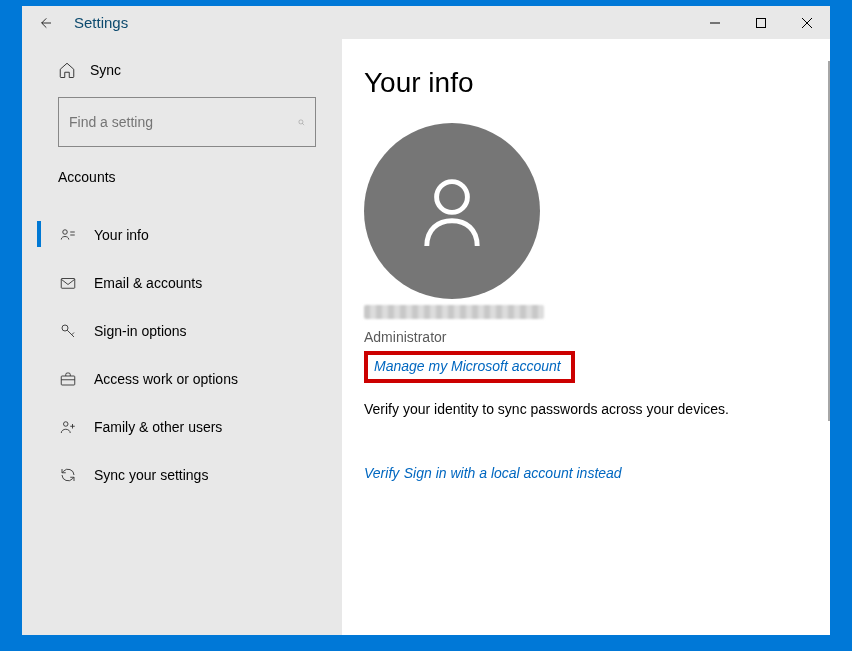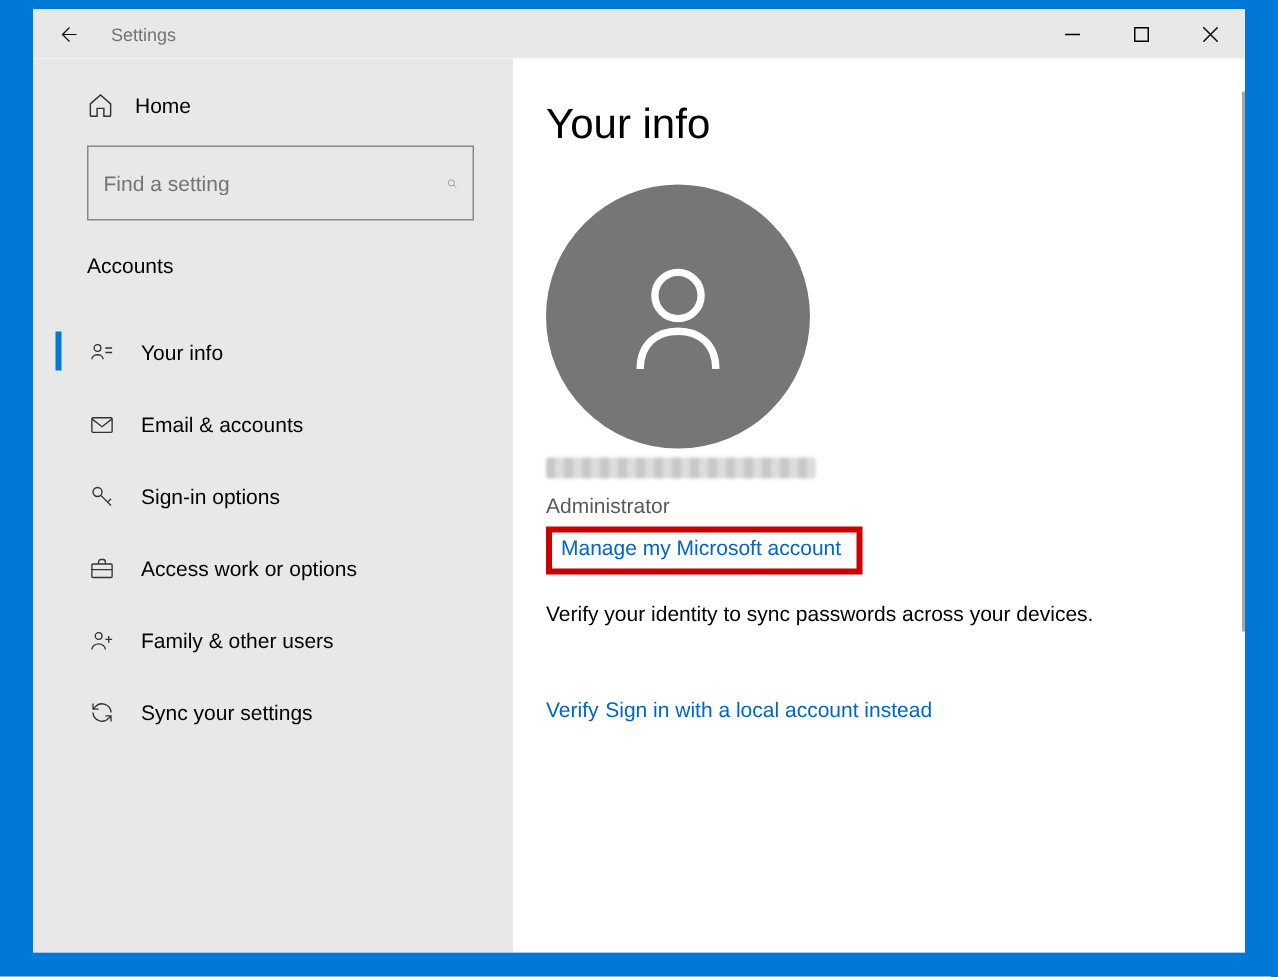--- a/index.html
+++ b/index.html
@@ -1,21 +1,21 @@
 <!DOCTYPE html>
 <html><head>
   <meta charset="utf-8">
   <style>
     * { margin: 0; padding: 0; box-sizing: border-box; font-family: "Segoe UI", Tahoma, Geneva, sans-serif; }
     body { background: #0078d7; padding: 6px 22px 16px 22px; width: 852px; height: 651px; overflow: hidden; }
     .window { width: 100%; height: 100%; background: #fff; display: flex; flex-direction: column; position: relative; }
     .titlebar { height: 33px; display: flex; align-items: center; background: #e8e8e8; }
     .back-btn { width: 46px; height: 33px; display:flex; align-items:center; justify-content:center; }
     .back-btn svg { width:16px; height:16px; stroke:#000; stroke-width:1.2; fill:none; }
-    .title { font-size: 12px; color:#737373; margin-left: 6px; }
+    .title { font-size: 15px; color:#0c4a6e; margin-left: 6px; }
     .win-controls { margin-left:auto; display:flex; }
     .win-btn { width:46px; height:33px; display:flex; align-items:center; justify-content:center; }
     .win-btn svg { width:10px; height:10px; stroke:#000; stroke-width:1; fill:none; }
     .body { flex:1; display:flex; overflow:hidden; }
     .sidebar { width: 320px; background:#e8e8e8; padding-top: 14px; display:flex; flex-direction:column; }
     .home-row { display:flex; align-items:center; padding: 8px 0 8px 36px; gap:14px; font-size:14px; }
     .home-row svg { width:18px; height:18px; stroke:#333; stroke-width:1.3; fill:none; }
     .searchbox { margin: 10px 26px 0 36px; border:1px solid #888; height:50px; display:flex; align-items:center; padding: 0 10px; position:relative;gap:48px; }
     .searchbox input { border:none; outline:none; background:transparent; font-size:14px; flex:1; }
     .searchbox svg { width:15px; height:15px; stroke:#666; stroke-width:1.2; fill:none; }
@@ -26,21 +26,21 @@
     .nav-item .iconbox { width:20px; display:flex; align-items:center; justify-content:center; }
     .nav-item svg { width:18px; height:18px; stroke:#333; stroke-width:1.2; fill:none; }
     .content { flex:1; background:#fff; padding: 28px 0 0 22px; position:relative; overflow:hidden; }
     .content h1 { font-weight:400; font-size:28px; }
     .avatar { width:176px; height:176px; border-radius:50%; background:#767676; margin-top:24px; display:flex; align-items:center; justify-content:center; }
     .avatar svg { width:84px; height:84px; stroke:#fff; stroke-width:3.5; fill:none; }
     .username { font-weight:700; font-size:22px; margin-top:16px; letter-spacing:0.3px; }
     .blurred-email { margin-top:6px; width:180px; height:14px; background: repeating-linear-gradient(90deg,#c8c8c8,#c8c8c8 6px,#dcdcdc 6px,#dcdcdc 12px); filter: blur(1px); border-radius:2px; }
     .role { color:#5a5a5a; font-size:14px; margin-top:10px; }
     .billing { font-size:14px; margin-top:26px; color:#000; }
-    .link { color:#0067c0; font-size:14px; display:inline-block; cursor:pointer; }
+    .link { color:#0067c0; font-size:14px; display:inline-block; cursor:pointer;font-style:italic; }
     .highlight-box { border:4px solid #cc0000; display:inline-block; padding: 2px 10px 4px 6px; margin-top:6px; }
     .verify-text { font-size:14px; margin-top:18px; }
     .verify-link { margin-top:8px; }
     .signin-local { margin-top:48px; }
     .scrollbar-track { position:absolute; right:0; top:22px; bottom:0; width:5px; }
     .scrollbar-thumb { position:absolute; right:0; top:0; width:2px; height:360px; background:#a6a6a6; }
   </style>
 </head>
 <body>
 
@@ -70,21 +70,21 @@
       </div>
     </div>
   </div>
 
   <div class="body">
     <div class="sidebar">
       <div class="home-row">
         <svg viewBox="0 0 24 24">
             <path d="M3 11l9-8 9 8v10a1 1 0 0 1-1 1h-5v-7h-6v7H4a1 1 0 0 1-1-1z"></path>
           </svg>
-        <span>Home</span>
+        <span>Sync</span>
       </div>
       <div class="searchbox">
         <input type="text" placeholder="Find a setting" style="">
         <svg viewBox="0 0 24 24">
             <circle cx="10" cy="10" r="7"></circle>
             <path d="M21 21l-6-6"></path>
           </svg>
       </div>
       <div class="section-header">Accounts</div>
 

